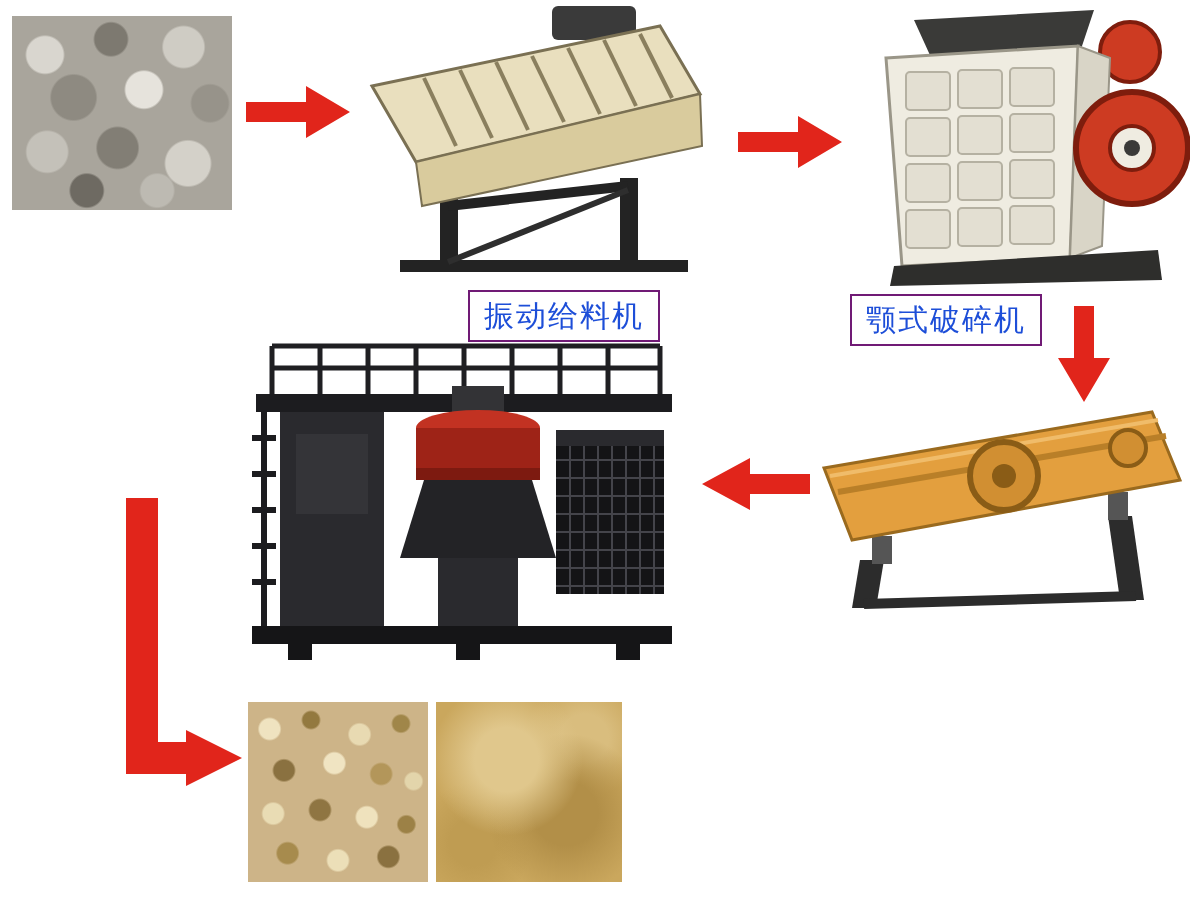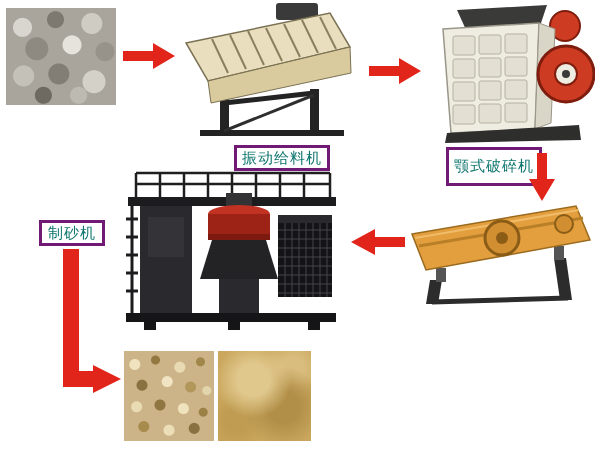--- a/index.html
+++ b/index.html
@@ -1,20 +1,20 @@
 <!DOCTYPE html>
 <html><head>
 <meta charset="utf-8">
 <style>
   html,body{margin:0;padding:0;background:#ffffff;}
   body{font-family:"DejaVu Sans","Liberation Sans",sans-serif;}
   #stage{position:relative;width:600px;height:450px;background:#ffffff;overflow:hidden;}
   .abs{position:absolute;}
   .label-box{
-    border:3px solid #701a75;background:#ffffff;color:#0f766e;
+    border:1px solid #701a75;background:#ffffff;color:#1d4ed8;
     display:flex;align-items:center;justify-content:center;
     font-size:15px;line-height:1;letter-spacing:1px;box-sizing:border-box;
   }
   .photo{box-sizing:border-box;}
   .photo-rocks{
     background-color:#a9a59c;
     background-image:
       radial-gradient(circle at 15% 20%, #d9d6cf 0 9px, rgba(0,0,0,0) 10px),
       radial-gradient(circle at 45% 12%, #7d7970 0 8px, rgba(0,0,0,0) 9px),
       radial-gradient(circle at 78% 16%, #cfccc4 0 10px, rgba(0,0,0,0) 11px),
@@ -126,21 +126,21 @@
 
     <g>
       <circle cx="139" cy="72" r="28" fill="#cd3b22" stroke="#7e1d0d" stroke-width="3"></circle>
       <circle cx="139" cy="72" r="11" fill="#efece1" stroke="#7e1d0d" stroke-width="2"></circle>
       <circle cx="139" cy="72" r="4" fill="#3a3a38"></circle>
     </g>
 
     <polygon points="20,131 152,123 154,138 18,141" fill="#2e2e2c"></polygon>
   </svg>
 
-  <div class="abs label-box" style="left:446px;top:147px;width:96px;height:39px;">颚式破碎机</div>
+  <div class="abs label-box" style="left:425px;top:147px;width:96px;height:26px;">颚式破碎机</div>
 
   <svg class="abs" style="left:529px;top:153px;" width="26" height="48" viewBox="0 0 26 48">
     <polygon points="8,0 18,0 18,26 26,26 13,48 0,26 8,26" fill="#e1251b"></polygon>
   </svg>
 
   <svg class="abs" style="left:406px;top:196px;" width="190" height="114" viewBox="0 0 190 114">
 
     <g>
       <polygon points="24,84 36,84 32,108 20,108" fill="#2c2c2c"></polygon>
       <polygon points="148,62 160,62 166,104 154,104" fill="#2c2c2c"></polygon>
@@ -228,21 +228,20 @@
     </g>
 
     <g>
       <rect x="8" y="146" width="210" height="9" fill="#151517"></rect>
       <rect x="26" y="155" width="12" height="8" fill="#151517"></rect>
       <rect x="110" y="155" width="12" height="8" fill="#151517"></rect>
       <rect x="190" y="155" width="12" height="8" fill="#151517"></rect>
     </g>
   </svg>
 
-  <div class="abs label-box" style="left:39px;top:220px;width:66px;height:26px;">制砂机</div>
 
   <svg class="abs" style="left:55px;top:249px;" width="72" height="150" viewBox="0 0 72 150">
     <path d="M 16 0 L 16 130 L 38 130" fill="none" stroke="#e1251b" stroke-width="16"></path>
     <polygon points="38,116 66,130 38,144" fill="#e1251b"></polygon>
   </svg>
 
   <div class="abs photo photo-sand-coarse" style="left:124px;top:351px;width:90px;height:90px;"></div>
   <div class="abs photo photo-sand-fine" style="left:218px;top:351px;width:93px;height:90px;"></div>
 
 </div>

